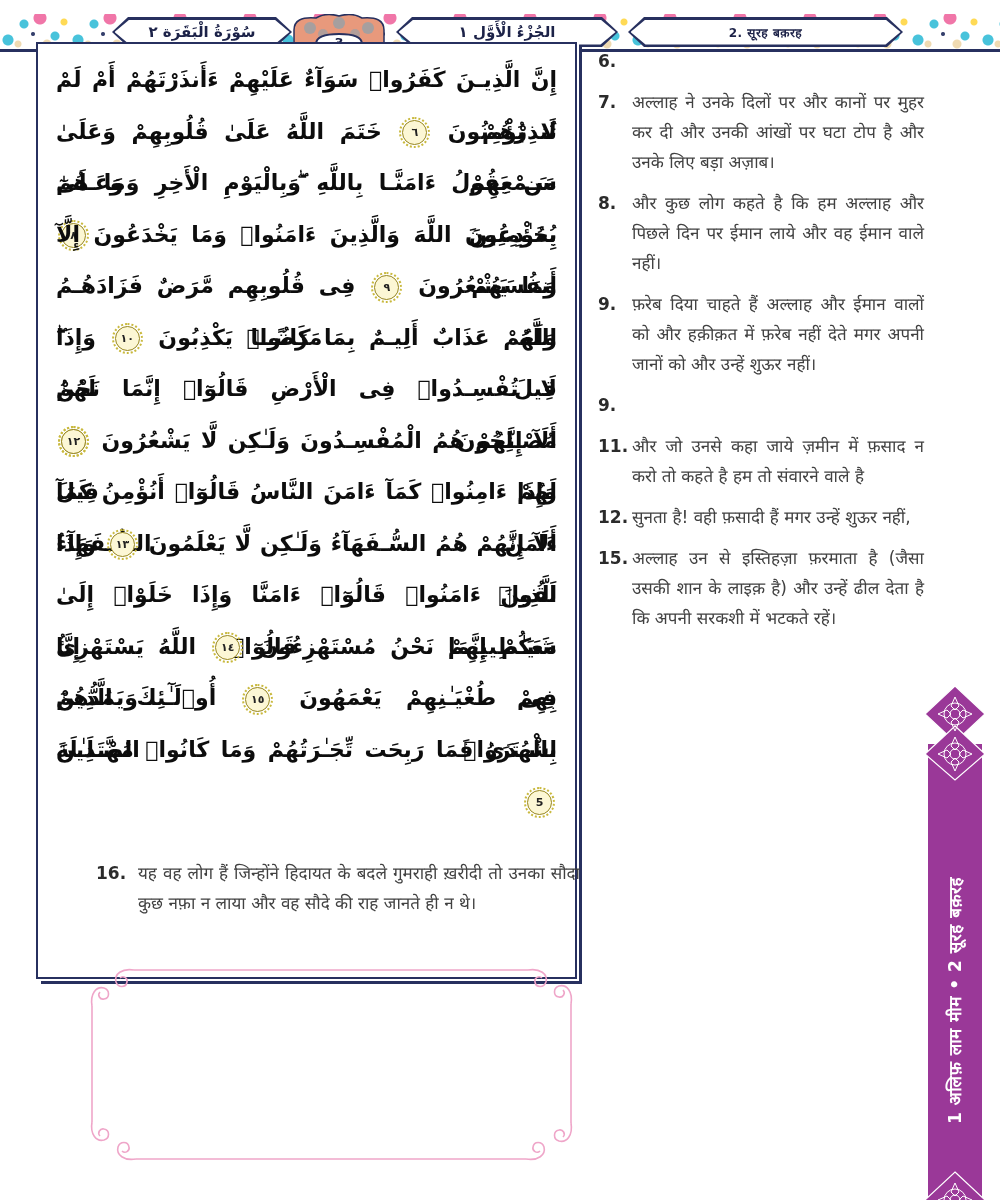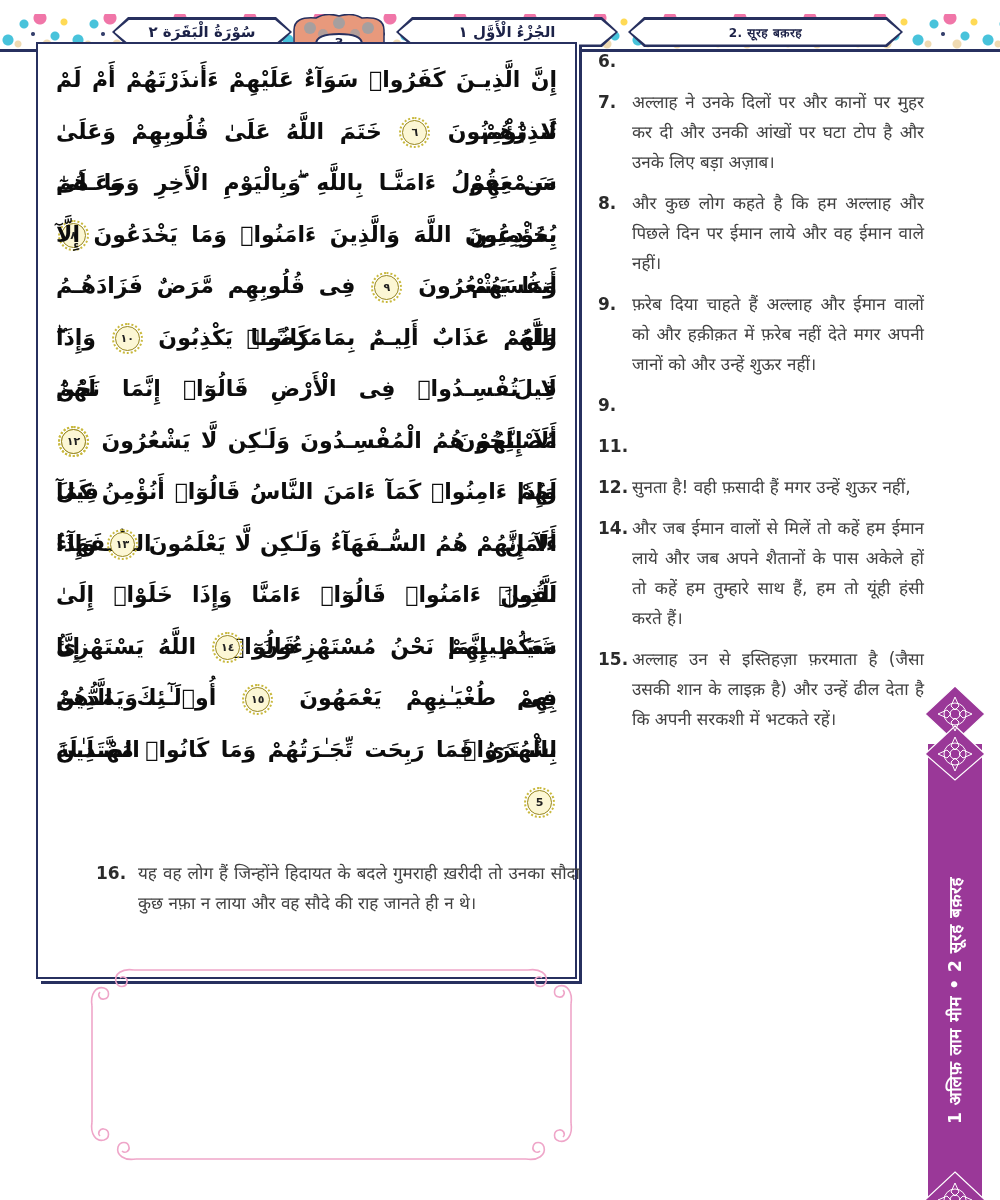--- a/index.html
+++ b/index.html
@@ -144,28 +144,25 @@
       </div>
       <div class="t-item">
         <span class="t-num">9.</span>
         <span class="t-txt">फ़रेब दिया चाहते हैं अल्लाह और ईमान वालों को और हक़ीक़त में फ़रेब नहीं देते मगर अपनी जानों को और उन्हें शुऊर नहीं।</span>
       </div>
       <div class="t-item">
         <span class="t-num">9.</span>
       </div>
       <div class="t-item">
         <span class="t-num">11.</span>
+        <span class="t-txt">और जो उनसे कहा जाये ज़मीन में फ़साद न करो तो कहते है हम तो संवारने वाले है</span>
       </div>
       <div class="t-item">
         <span class="t-num">12.</span>
         <span class="t-txt">सुनता है! वही फ़सादी हैं मगर उन्हें शुऊर नहीं,</span>
-      </div>
-      <div class="t-item">
-        <span class="t-num">14.</span>
-        <span class="t-txt">और जब ईमान वालों से मिलें तो कहें हम ईमान लाये और जब अपने शैतानों के पास अकेले हों तो कहें हम तुम्हारे साथ हैं, हम तो यूंही हंसी करते हैं।</span>
       </div>
       <div class="t-item">
         <span class="t-num">15.</span>
         <span class="t-txt">अल्लाह उन से इस्तिहज़ा फ़रमाता है (जैसा उसकी शान के लाइक़ है) और उन्हें ढील देता है कि अपनी सरकशी में भटकते रहें।</span>
       </div>
     </aside>
 
   <div class="item16" lang="hi">
     <span class="t-num">16.</span>
     <span class="t-txt">यह वह लोग हैं जिन्होंने हिदायत के बदले गुमराही ख़रीदी तो उनका सौदा कुछ नफ़ा न लाया और वह सौदे की राह जानते ही न थे।</span>

